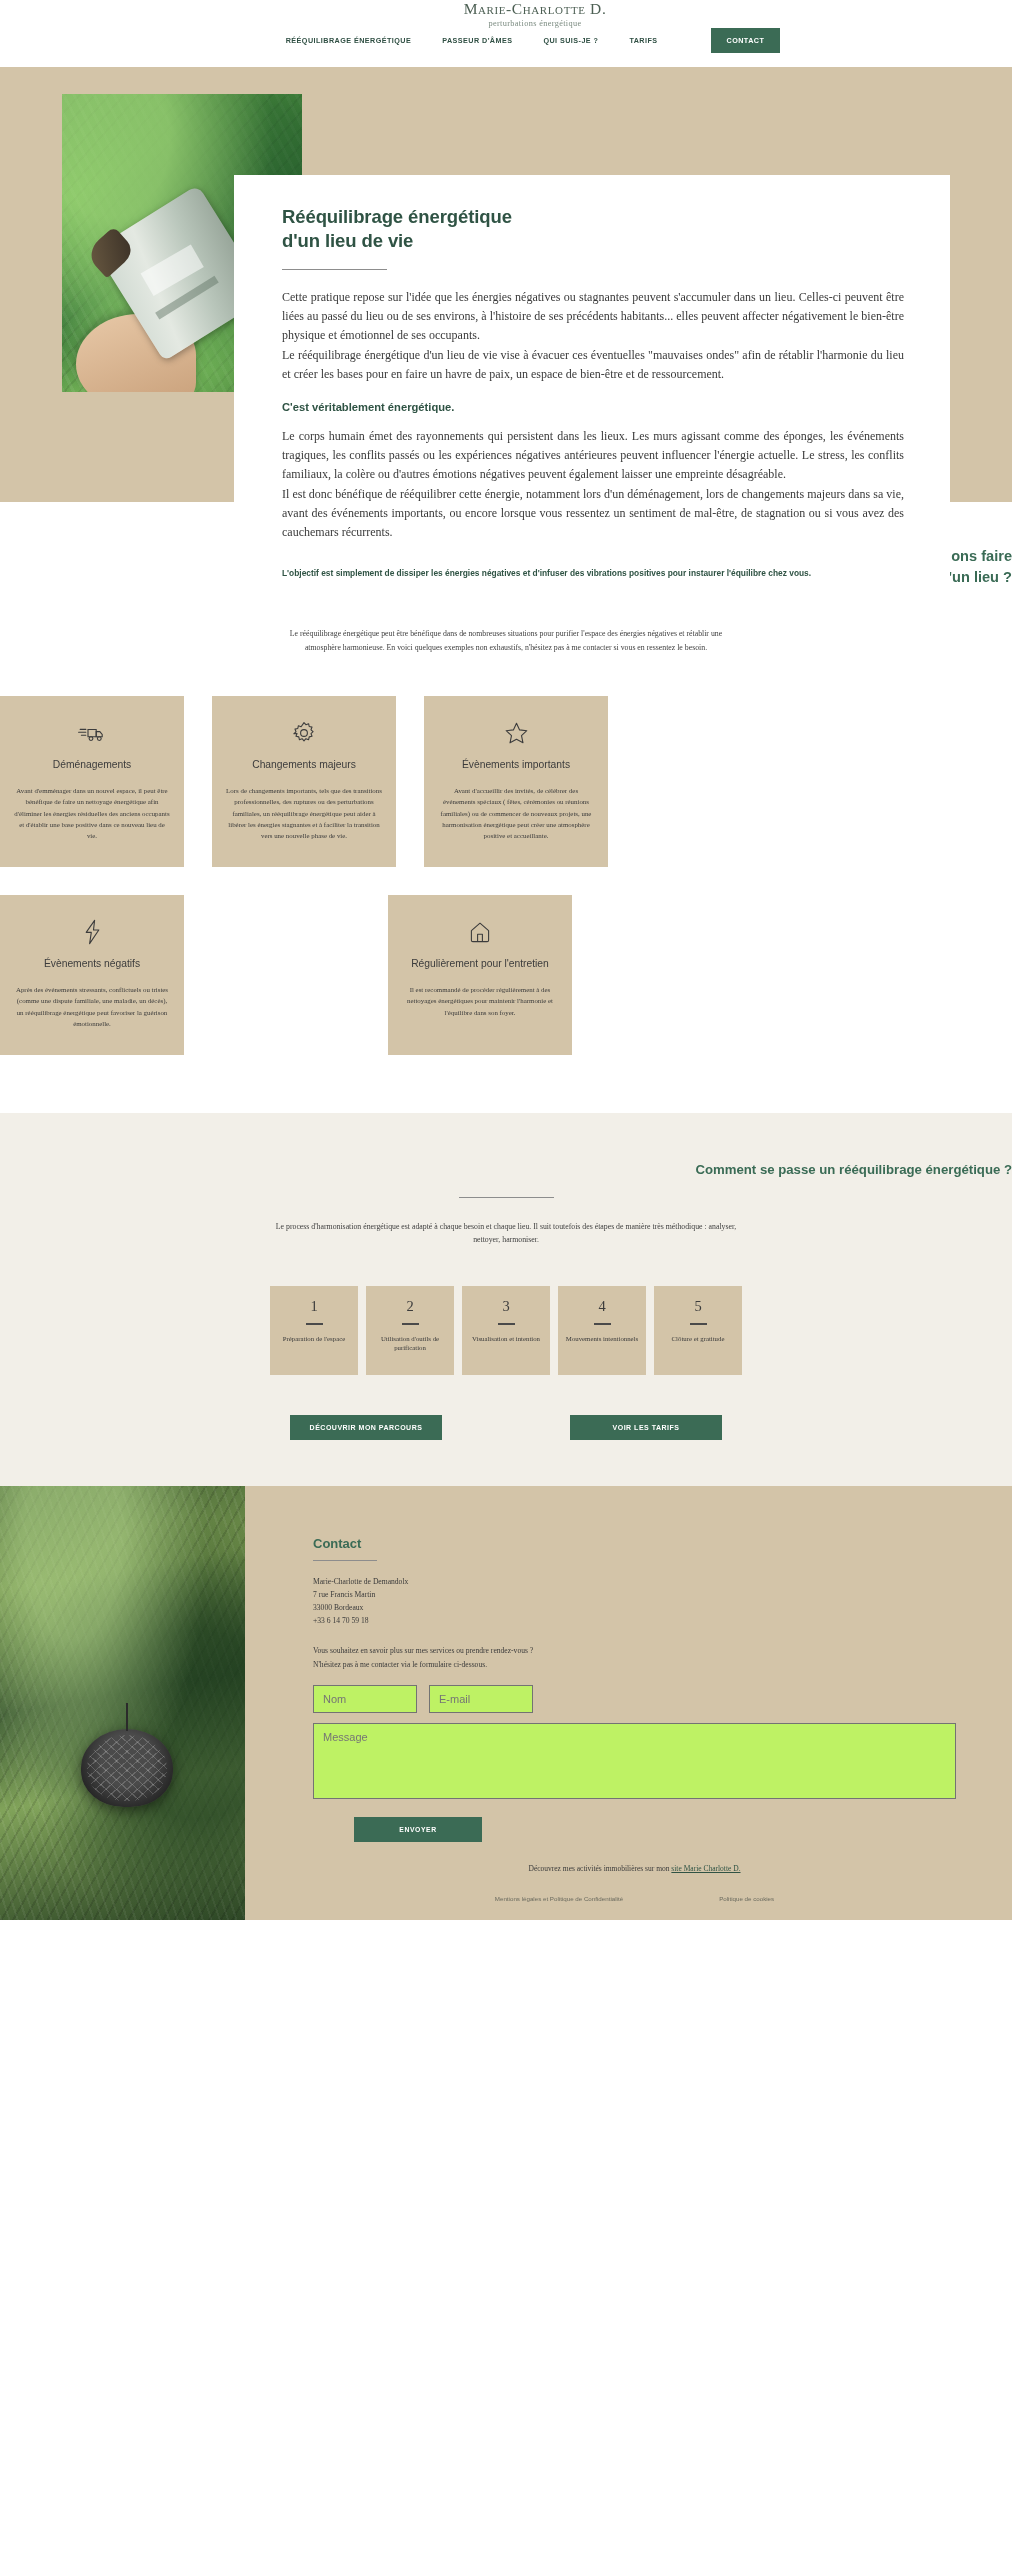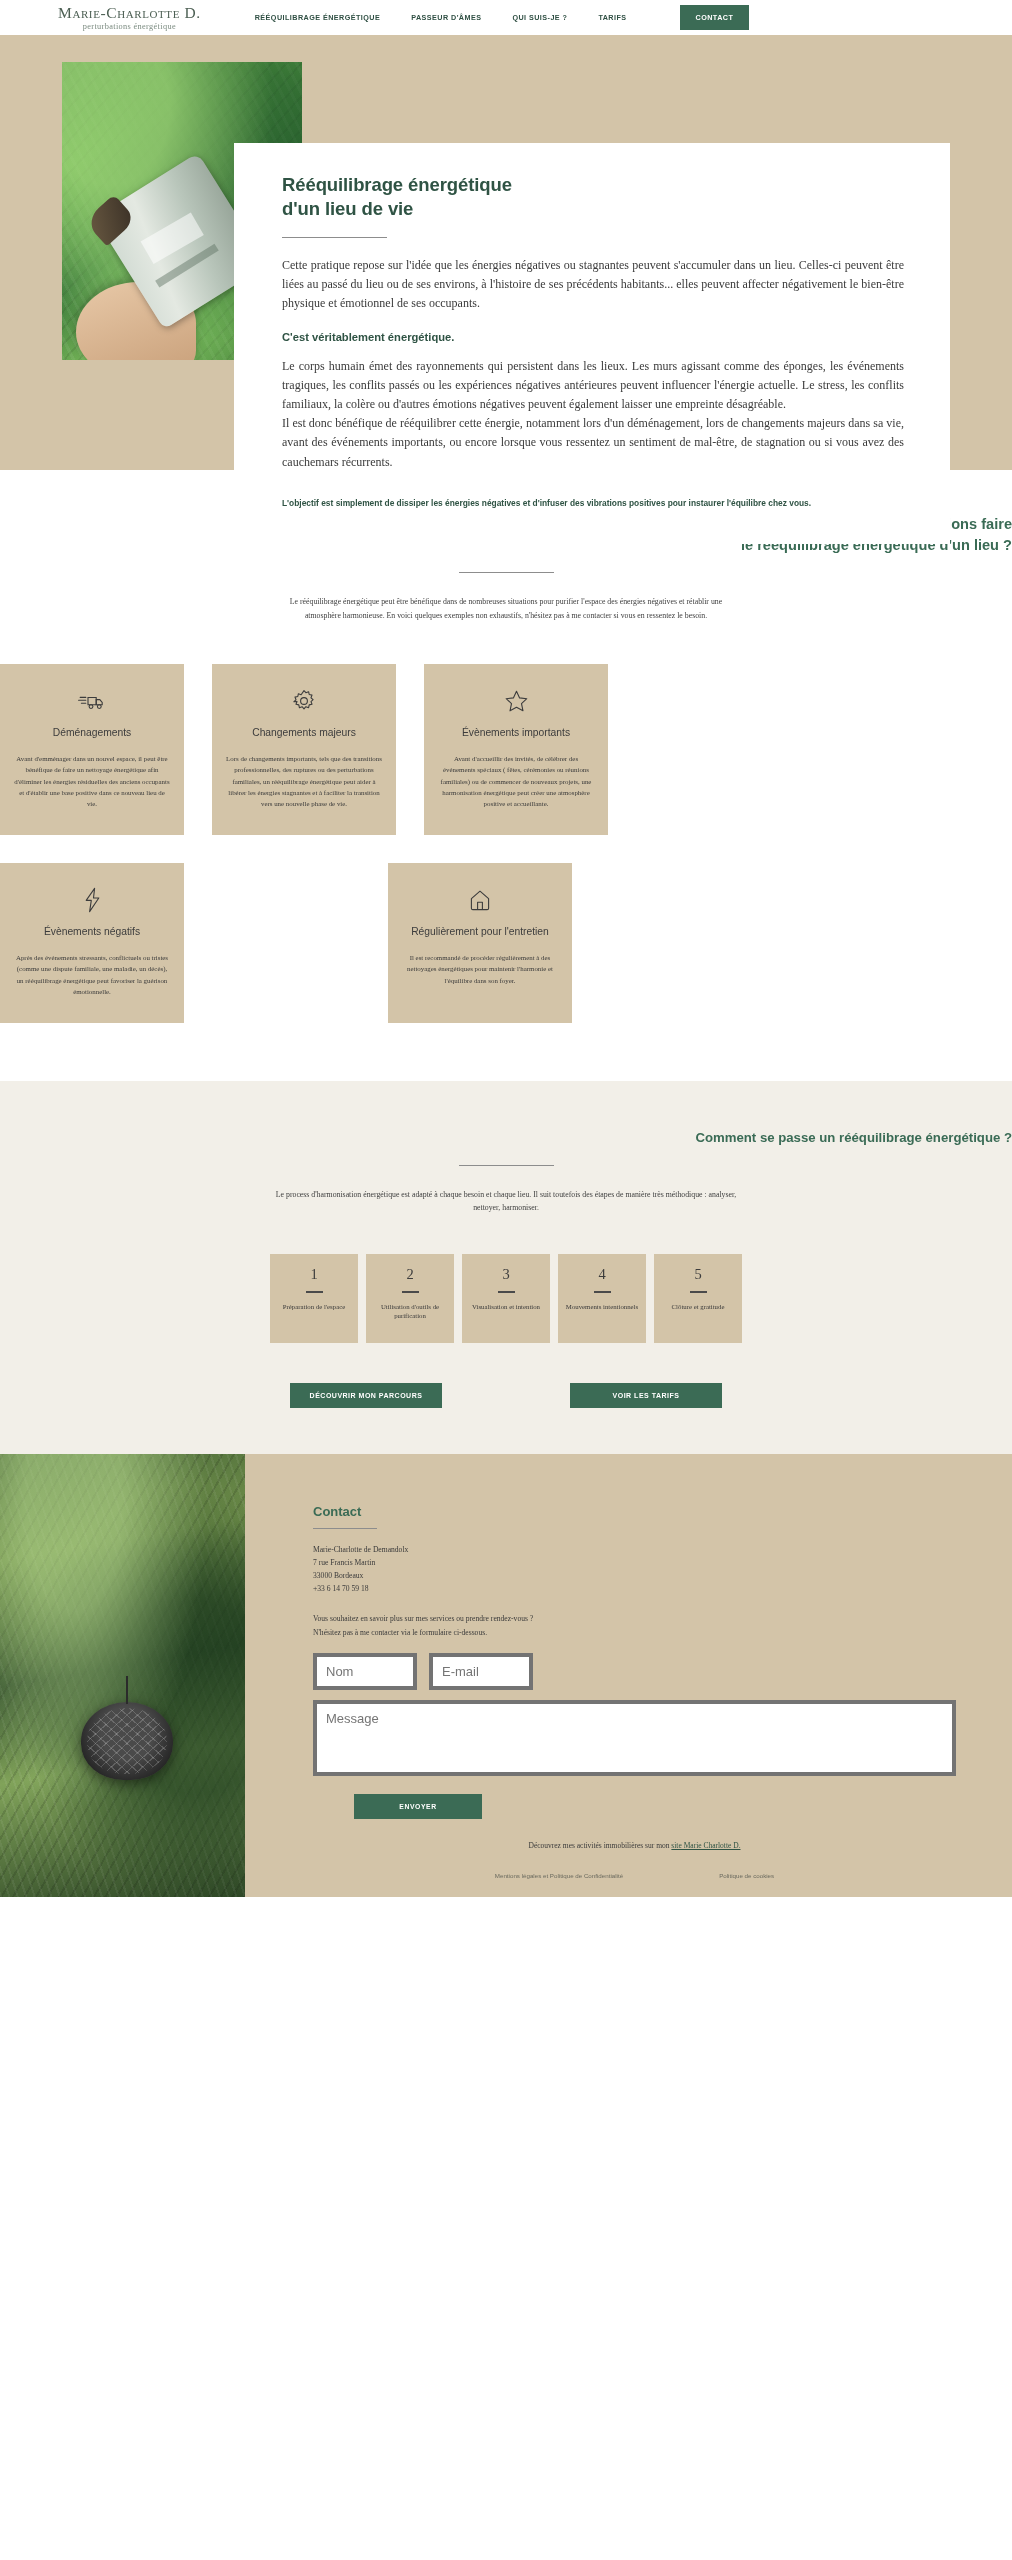--- a/index.html
+++ b/index.html
@@ -8,26 +8,27 @@
   body {
     font-family: "Liberation Serif", serif;
     background: #ffffff;
     color: #333;
     -webkit-font-smoothing: antialiased;
   }
   .page { width: 1012px; position: relative; overflow: hidden; }
 
   
   .header {
-    height: 35px;
+    height: 67px;
     background: #ffffff;
     display: flex;
     align-items: center;
     padding: 0 0 0 0;
     position: relative;
+    flex-direction: column;
   }
   .logo { margin-left: 58px; display: flex; flex-direction: column; align-items: center; }
   .logo-main {
     font-family: "Liberation Serif", serif;
     font-size: 15.5px;
     color: #4c5f53;
     letter-spacing: 0.6px;
     font-variant: small-caps;
     text-transform: capitalize;
     line-height: 1.15;
@@ -291,23 +292,23 @@
     font-family:"Liberation Serif", serif;
     font-size: 7.6px; color:#3a3a3a; line-height: 1.72;
   }
   .contact-body .blurb {
     font-family:"Liberation Serif", serif;
     font-size: 7.6px; color:#3a3a3a; line-height:1.72; margin-top: 17px;
   }
   .form { margin-top: 14px; }
   .form-row { display:flex; gap: 12px; }
   .form input, .form textarea {
-    background:#ffffff; border:4px solid #737373;
+    background:#bef264; border:1px solid #737373;
     font-family:"Liberation Sans", sans-serif;
-    font-size: 13px; color:#6d6d6d;
+    font-size: 11px; color:#6d6d6d;
     padding: 7px 9px;
     outline:none;
     border-radius:0;
   }
   .form input { width: 104px; }
   .form textarea { width: 100%; height: 76px; margin-top: 10px; resize:none; }
   .send-btn {
     background:#3b6b55; color:#fff; border:none;
     font-family:"Liberation Sans", sans-serif;
     font-size:6.8px; font-weight:bold; letter-spacing:0.6px;
@@ -357,20 +358,21 @@
       <div class="finger"></div>
     </div>
 
     <div class="hero-card">
       <h1>
         <span>Rééquilibrage énergétique</span><br>
         <span>d'un lieu de vie</span>
       </h1>
       <div class="rule"></div>
       <p>Cette pratique repose sur l'idée que les énergies négatives ou stagnantes peuvent s'accumuler dans un lieu. Celles-ci peuvent être liées au passé du lieu ou de ses environs, à l'histoire de ses précédents habitants... elles peuvent affecter négativement le bien-être physique et émotionnel de ses occupants.</p>
+      <p>Le rééquilibrage énergétique d'un lieu de vie vise à évacuer ces éventuelles "mauvaises ondes" afin de rétablir l'harmonie du lieu et créer les bases pour en faire un havre de paix, un espace de bien-être et de ressourcement.</p>
       <h2>C'est véritablement énergétique.</h2>
       <p>Le corps humain émet des rayonnements qui persistent dans les lieux. Les murs agissant comme des éponges, les événements tragiques, les conflits passés ou les expériences négatives antérieures peuvent influencer l'énergie actuelle. Le stress, les conflits familiaux, la colère ou d'autres émotions négatives peuvent également laisser une empreinte désagréable.</p>
       <p>Il est donc bénéfique de rééquilibrer cette énergie, notamment lors d'un déménagement, lors de changements majeurs dans sa vie, avant des événements importants, ou encore lorsque vous ressentez un sentiment de mal-être, de stagnation ou si vous avez des cauchemars récurrents.</p>
       <div class="closing">L'objectif est simplement de dissiper les énergies négatives et d'infuser des vibrations positives pour instaurer l'équilibre chez vous.</div>
     </div>
   </div>
 
   <div class="situations">
     <div class="sec-title">
       <span>Dans quelles situations faire</span><br>

